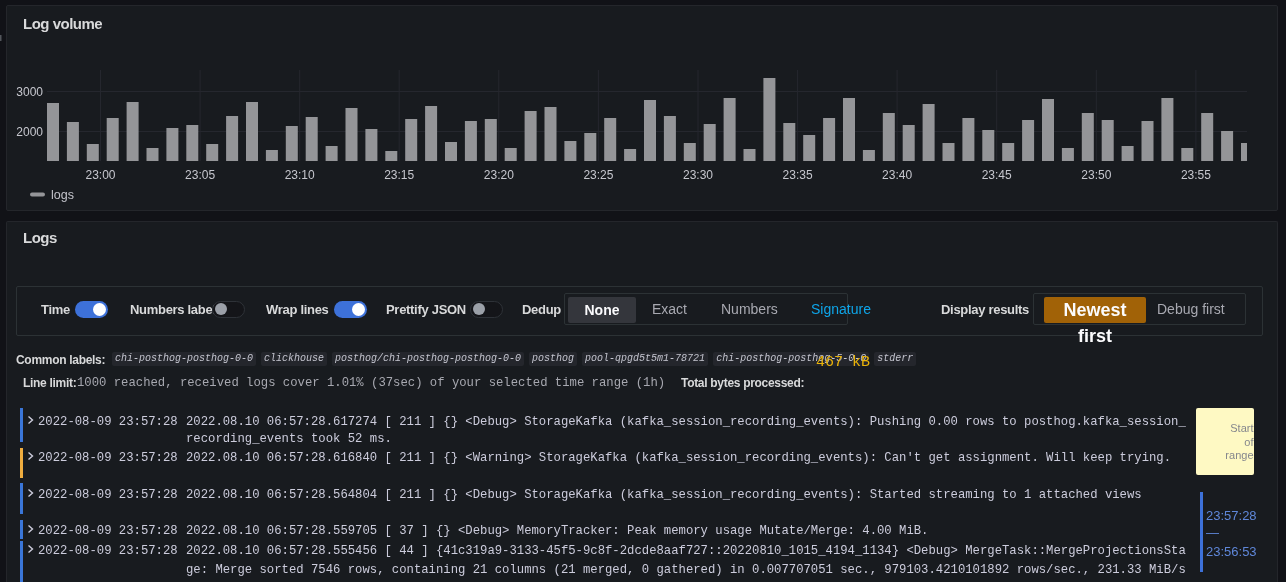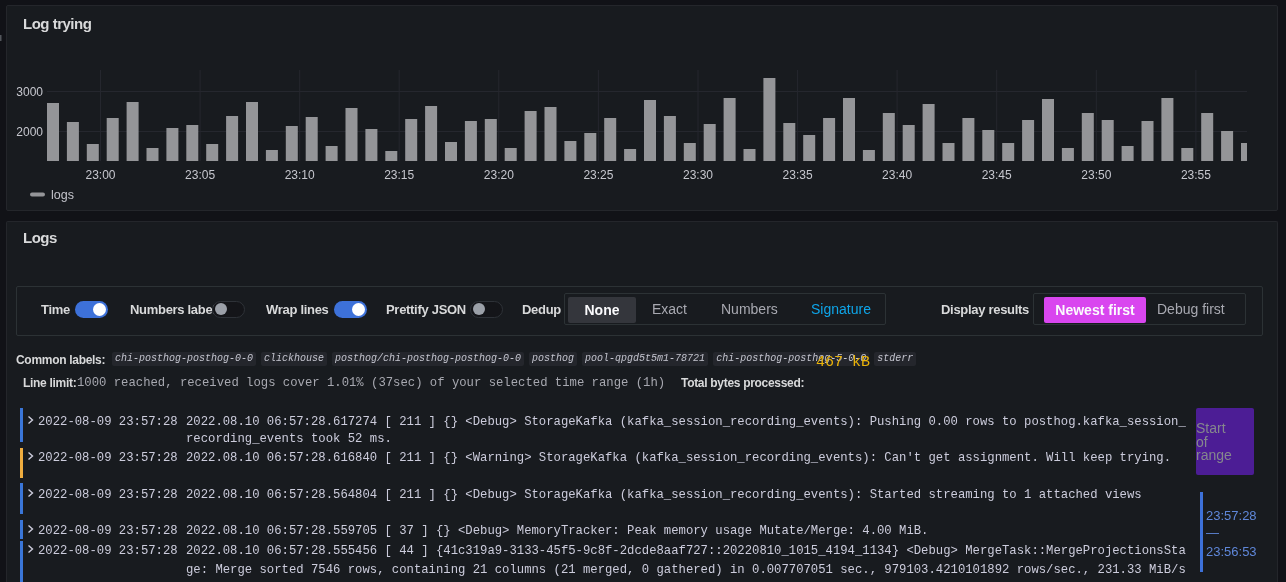--- a/index.html
+++ b/index.html
@@ -6,21 +6,21 @@
 .ptitle { position:absolute; color:#d8d9da; font-size:15px; font-weight:700; letter-spacing:-0.5px; }
 .abs { position:absolute; }
 .mono { font-family:"Liberation Mono",monospace; }
 .blab { color:#d8d9da; font-size:12px; font-weight:700; letter-spacing:-0.3px; }
 .chip { display:inline-block; height:14px; line-height:14px; padding:0 3px; background:#24262c; border-radius:2px; color:#c4c5cf; font-family:"Liberation Mono",monospace; font-size:10px; }
 .ll { position:absolute; font-family:"Liberation Mono",monospace; font-size:12.25px; color:#ccccdc; white-space:pre; }
 .chev { position:absolute; width:7px; height:10px; }
 </style></head>
 <body>
 <div class="panel" style="left:6px; top:5px; width:1272px; height:206px;"></div>
-<div class="ptitle" style="left:23px; top:15px;">Log trying</div>
+<div class="ptitle" style="left:23px; top:15px;">Log volume</div>
 <svg class="abs" style="left:0; top:0;" width="1286" height="211" viewBox="0 0 1286 211">
   <g stroke="#25272e" stroke-width="1">
     <line x1="47" y1="91.5" x2="1247" y2="91.5"></line>
     <line x1="47" y1="131.5" x2="1247" y2="131.5"></line>
 <line x1="100.5" y1="70" x2="100.5" y2="161"></line>
 <line x1="200.1" y1="70" x2="200.1" y2="161"></line>
 <line x1="299.7" y1="70" x2="299.7" y2="161"></line>
 <line x1="399.2" y1="70" x2="399.2" y2="161"></line>
 <line x1="498.8" y1="70" x2="498.8" y2="161"></line>
 <line x1="598.4" y1="70" x2="598.4" y2="161"></line>
@@ -127,29 +127,29 @@
   </div>
 <div class="abs blab" style="left:266px; top:302px; font-size:13px;">Wrap lines</div>
 <div class="abs" style="left:334px; top:300.5px; width:33px; height:17px; border-radius:9px; background:#3d71d9;">
     <div class="abs" style="left:18px; top:2px; width:13px; height:13px; border-radius:50%; background:#ffffff;"></div>
   </div>
 <div class="abs blab" style="left:386px; top:302px; font-size:13px;">Prettify JSON</div>
 <div class="abs" style="left:470px; top:300.5px; width:33px; height:17px; border-radius:9px; background:#141519; border:1px solid #2e3238;">
     <div class="abs" style="left:1.5px; top:1.2px; width:12.5px; height:12.5px; border-radius:50%; background:#9ba0a8;"></div>
   </div>
 <div class="abs blab" style="left:522px; top:302px; font-size:13px;">Dedup</div>
-<div class="abs" style="left:564px; top:293px; width:322px; height:32px; border:1px solid #2c3235; border-radius:2px;padding-left:17px;">
+<div class="abs" style="left:564px; top:293px; width:284px; height:32px; border:1px solid #2c3235; border-radius:2px;padding-left:17px;">
   <div class="abs" style="left:3px; top:2.5px; width:68px; height:26px; background:#34363c; border-radius:2px; color:#fbfbfd; font-weight:700; font-size:14px; text-align:center; line-height:26px;">None</div>
   <div class="abs" style="left:87px; top:7px; color:#a8a9b1; font-size:14px;">Exact</div>
   <div class="abs" style="left:156px; top:7px; color:#a8a9b1; font-size:14px;">Numbers</div>
   <div class="abs" style="left:246px; top:7px; color:#0ea5e9; font-size:14px;">Signature</div>
 </div>
 <div class="abs blab" style="left:941px; top:302px; font-size:13px;">Display results</div>
 <div class="abs" style="left:1033px; top:293px; width:213px; height:32px; border:1px solid #2c3235; border-radius:2px;">
-  <div class="abs" style="left:10px; top:2.5px; width:102px; height:26px; background:#d946ef; border-radius:2px; color:#fbfbfd; font-weight:700; font-size:14px; text-align:center; line-height:26px;">Newest first</div>
+  <div class="abs" style="left:10px; top:2.5px; width:102px; height:26px; background:#a16207; border-radius:2px; color:#fbfbfd; font-weight:700; font-size:18px; text-align:center; line-height:26px;">Newest first</div>
   <div class="abs" style="left:123px; top:7px; color:#a8a9b1; font-size:14px;">Debug first</div>
 </div>
 <div class="abs blab" style="left:16px; top:353px;">Common labels:</div>
 <div class="abs" style="left:112px; top:352px; display:flex; gap:5px;font-style:italic;">
   <span class="chip">chi-posthog-posthog-0-0</span>
     <span class="chip">clickhouse</span>
     <span class="chip">posthog/chi-posthog-posthog-0-0</span>
     <span class="chip">posthog</span>
     <span class="chip">pool-qpgd5t5m1-78721</span>
     <span class="chip">chi-posthog-posthog-5-0-0</span>
@@ -184,17 +184,17 @@
 <div class="ll" style="left:186px; top:431.5px;">recording_events took 52 ms.</div>
 <div class="ll" style="left:38px; top:451px;">2022-08-09 23:57:28</div>
 <div class="ll" style="left:186px; top:451px;">2022.08.10 06:57:28.616840 [ 211 ] {} &lt;Warning&gt; StorageKafka (kafka_session_recording_events): Can't get assignment. Will keep trying.</div>
 <div class="ll" style="left:38px; top:488px;">2022-08-09 23:57:28</div>
 <div class="ll" style="left:186px; top:488px;">2022.08.10 06:57:28.564804 [ 211 ] {} &lt;Debug&gt; StorageKafka (kafka_session_recording_events): Started streaming to 1 attached views</div>
 <div class="ll" style="left:38px; top:524px;">2022-08-09 23:57:28</div>
 <div class="ll" style="left:186px; top:524px;">2022.08.10 06:57:28.559705 [ 37 ] {} &lt;Debug&gt; MemoryTracker: Peak memory usage Mutate/Merge: 4.00 MiB.</div>
 <div class="ll" style="left:38px; top:544px;">2022-08-09 23:57:28</div>
 <div class="ll" style="left:186px; top:544px;">2022.08.10 06:57:28.555456 [ 44 ] {41c319a9-3133-45f5-9c8f-2dcde8aaf727::20220810_1015_4194_1134} &lt;Debug&gt; MergeTask::MergeProjectionsSta</div>
 <div class="ll" style="left:186px; top:562.5px;font-family:Liberation Mono, monospace;">ge: Merge sorted 7546 rows, containing 21 columns (21 merged, 0 gathered) in 0.007707051 sec., 979103.4210101892 rows/sec., 231.33 MiB/s</div>
-<div class="abs" style="left:1196px; top:408px; width:57.5px; height:66.5px; background:#4c1d95; border-radius:2px; color:#85878d; font-size:14px; line-height:13.5px; text-align:left; padding-top:14px;">Start<br>of<br>range</div>
+<div class="abs" style="left:1196px; top:408px; width:57.5px; height:66.5px; background:#fef9c3; border-radius:2px; color:#85878d; font-size:11px; line-height:13.5px; text-align:right; padding-top:14px;">Start<br>of<br>range</div>
 <div class="abs" style="left:1199.8px; top:491.5px; width:3.2px; height:80.3px; background:#3d71d9;"></div>
 <div class="abs" style="left:1206px; top:507.5px; color:#5f87d9; font-size:13px;">23:57:28</div>
 <div class="abs" style="left:1206px; top:525px; color:#5f87d9; font-size:13px;">—</div>
 <div class="abs" style="left:1206px; top:544px; color:#5f87d9; font-size:13px;">23:56:53</div>
 
 </body></html>

